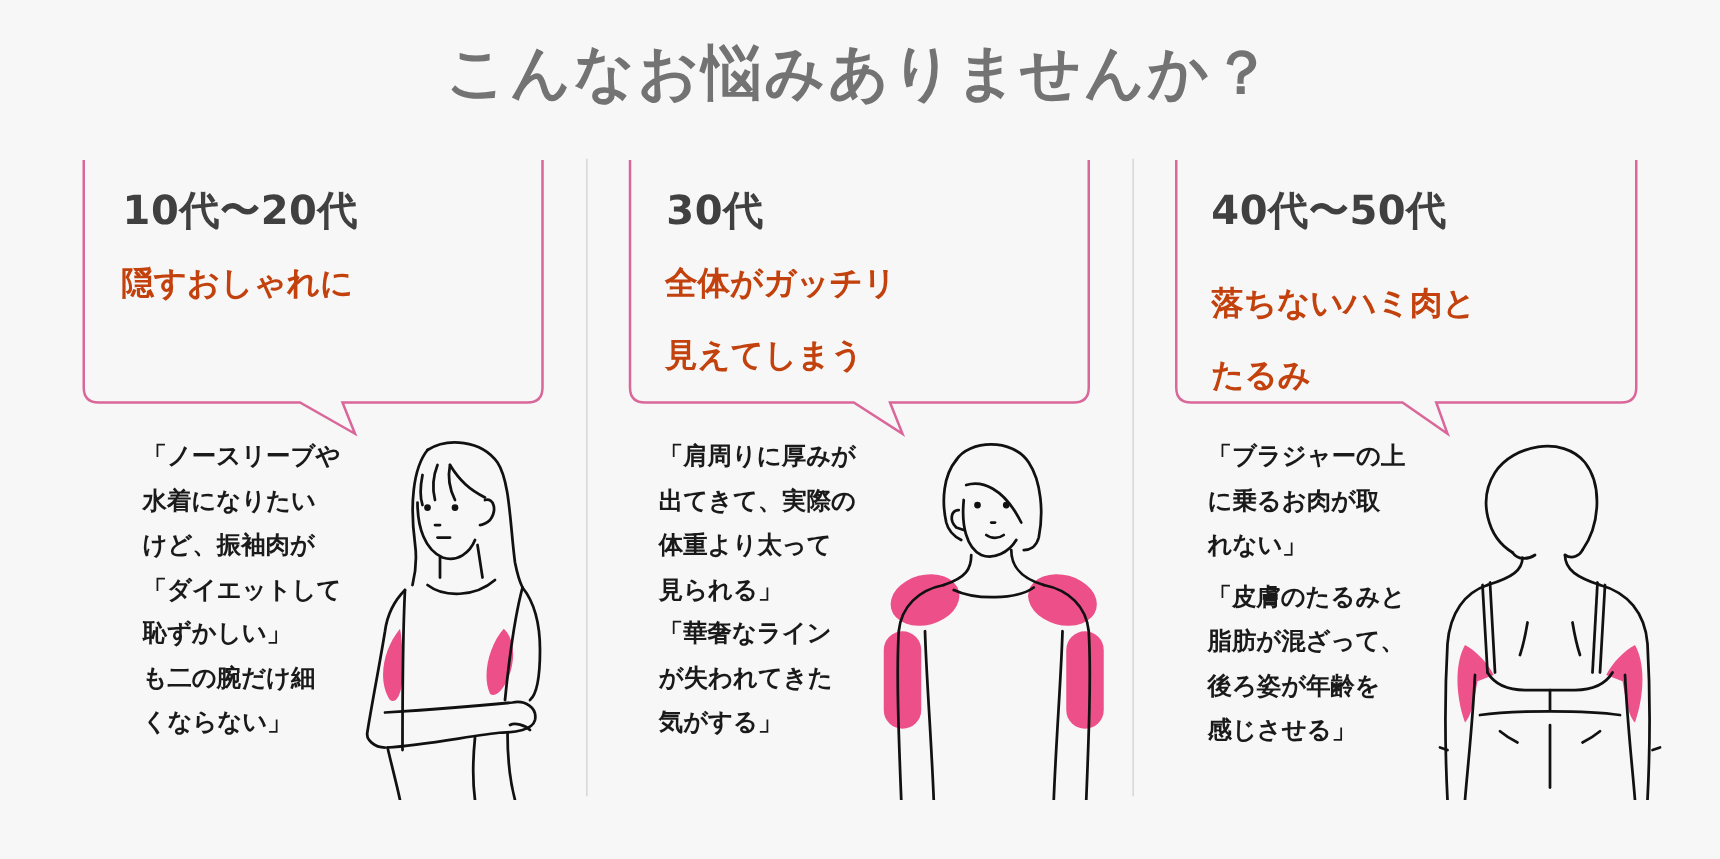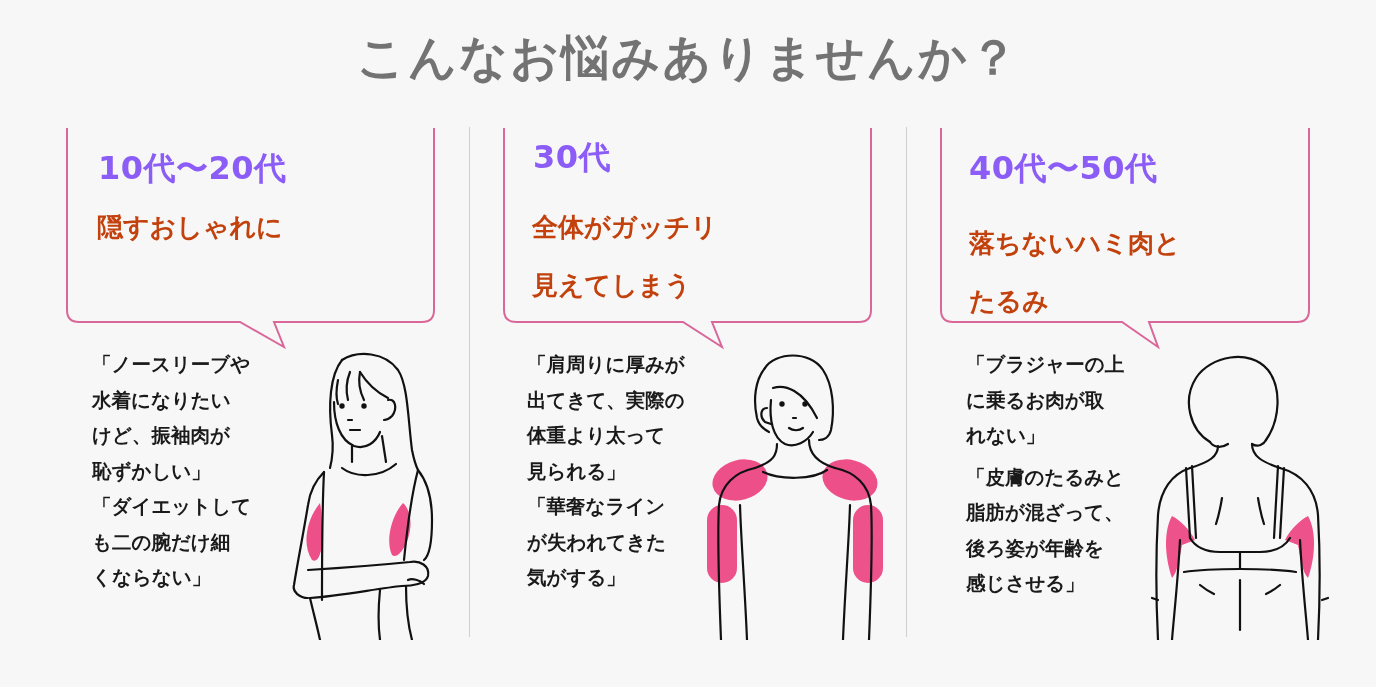--- a/index.html
+++ b/index.html
@@ -16,21 +16,21 @@
       letter-spacing: 2px; color: #737373; margin: 0;
     }
     .divider {
       position: absolute; top: 127px; width: 1px; height: 510px;
       background: #cfcfcf;
     }
     .panel { position: absolute; top: 0; height: 687px; }
     .bubble-svg { position: absolute; left: 0; top: 0; overflow: visible; }
     .age {
       position: absolute; font-size: 32px; font-weight: bold;
-      color: #8b5cf6; white-space: nowrap; letter-spacing: 0.5px;
+      color: #404040; white-space: nowrap; letter-spacing: 0.5px;
     }
     .headline {
       position: absolute; font-size: 26px; font-weight: bold;
       line-height: 58px; color: #c2410c; white-space: nowrap;
     }
     .quotes {
       position: absolute; font-size: 19.5px; font-weight: bold;
       line-height: 35.5px; color: #1a1a1a;
     }
     .quote-line { display: block; white-space: nowrap; }
@@ -46,26 +46,26 @@
 <div class="divider" style="left:906px;"></div>
 
 <section class="panel" style="left:0; width:469px;">
   <svg class="bubble-svg" width="469" height="360">
     <path d="M67 128 L67 310 Q67 322 79 322 L240 322 L284 347 L274 322 L422 322 Q434 322 434 310 L434 128" fill="none" stroke="#d9679a" stroke-width="2"></path>
   </svg>
   <div class="age" style="left:98px; top:147px;">10代〜20代</div>
   <div class="headline" style="left:97px; top:198px;">
     <div>隠すおしゃれに</div>
   </div>
-  <div class="quotes" style="left:92px; top:347px;">
+  <div class="quotes" style="left:114px; top:347px;">
     <span class="quote-line">「ノースリーブや</span>
     <span class="quote-line">水着になりたい</span>
     <span class="quote-line">けど、振袖肉が</span>
+    <span class="quote-line">「ダイエットして</span>
     <span class="quote-line">恥ずかしい」</span>
-    <span class="quote-line">「ダイエットして</span>
     <span class="quote-line">も二の腕だけ細</span>
     <span class="quote-line">くならない」</span>
   </div>
   <svg class="figure" style="left:280px; top:340px;" width="180" height="300" viewBox="0 0 180 300">
     <g fill="#ec3f7e" opacity="0.9">
       <path d="M40 163 C26 180 22 205 32 220 C38 224 42 212 42 200 C42 185 42 172 40 163 Z"></path>
       <path d="M123 163 C112 175 105 200 112 215 C118 220 128 205 130 190 C132 178 128 167 123 163 Z"></path>
     </g>
     <g fill="none" stroke="#111" stroke-width="2.2" stroke-linecap="round" stroke-linejoin="round">
 
@@ -98,21 +98,21 @@
       <path d="M100 250 C98 270 98 285 100 300"></path>
       <path d="M126 246 C126 265 128 285 132 300"></path>
     </g>
   </svg>
 </section>
 
 <section class="panel" style="left:0; width:906px;">
   <svg class="bubble-svg" width="906" height="360">
     <path d="M504 128 L504 310 Q504 322 516 322 L683 322 L722 347 L712 322 L859 322 Q871 322 871 310 L871 128" fill="none" stroke="#d9679a" stroke-width="2"></path>
   </svg>
-  <div class="age" style="left:533px; top:136px;text-align:center;">30代</div>
+  <div class="age" style="left:533px; top:147px;text-align:center;">30代</div>
   <div class="headline" style="left:532px; top:198px;">
     <div>全体がガッチリ</div>
     <div>見えてしまう</div>
   </div>
   <div class="quotes" style="left:527px; top:347px;">
     <span class="quote-line">「肩周りに厚みが</span>
     <span class="quote-line">出てきて、実際の</span>
     <span class="quote-line">体重より太って</span>
     <span class="quote-line">見られる」</span>
     <span class="quote-line">「華奢なライン</span>

